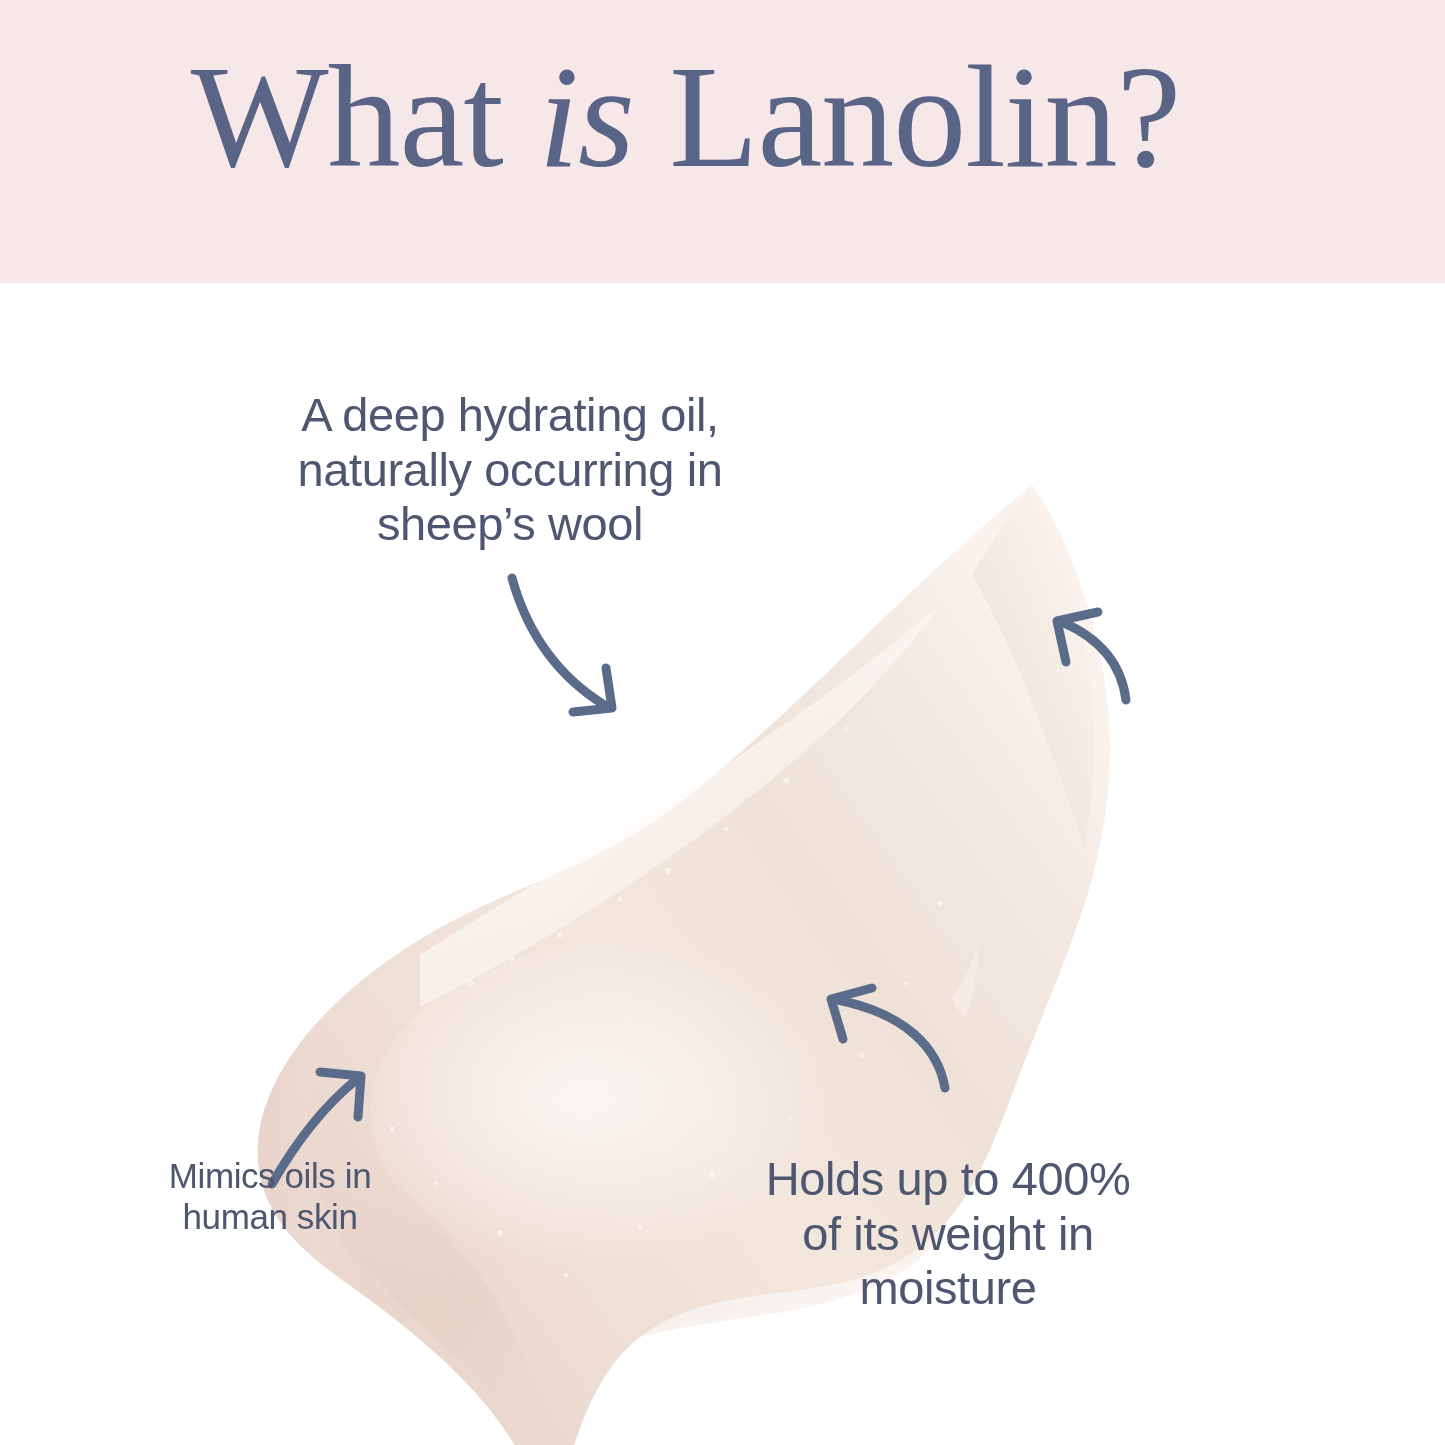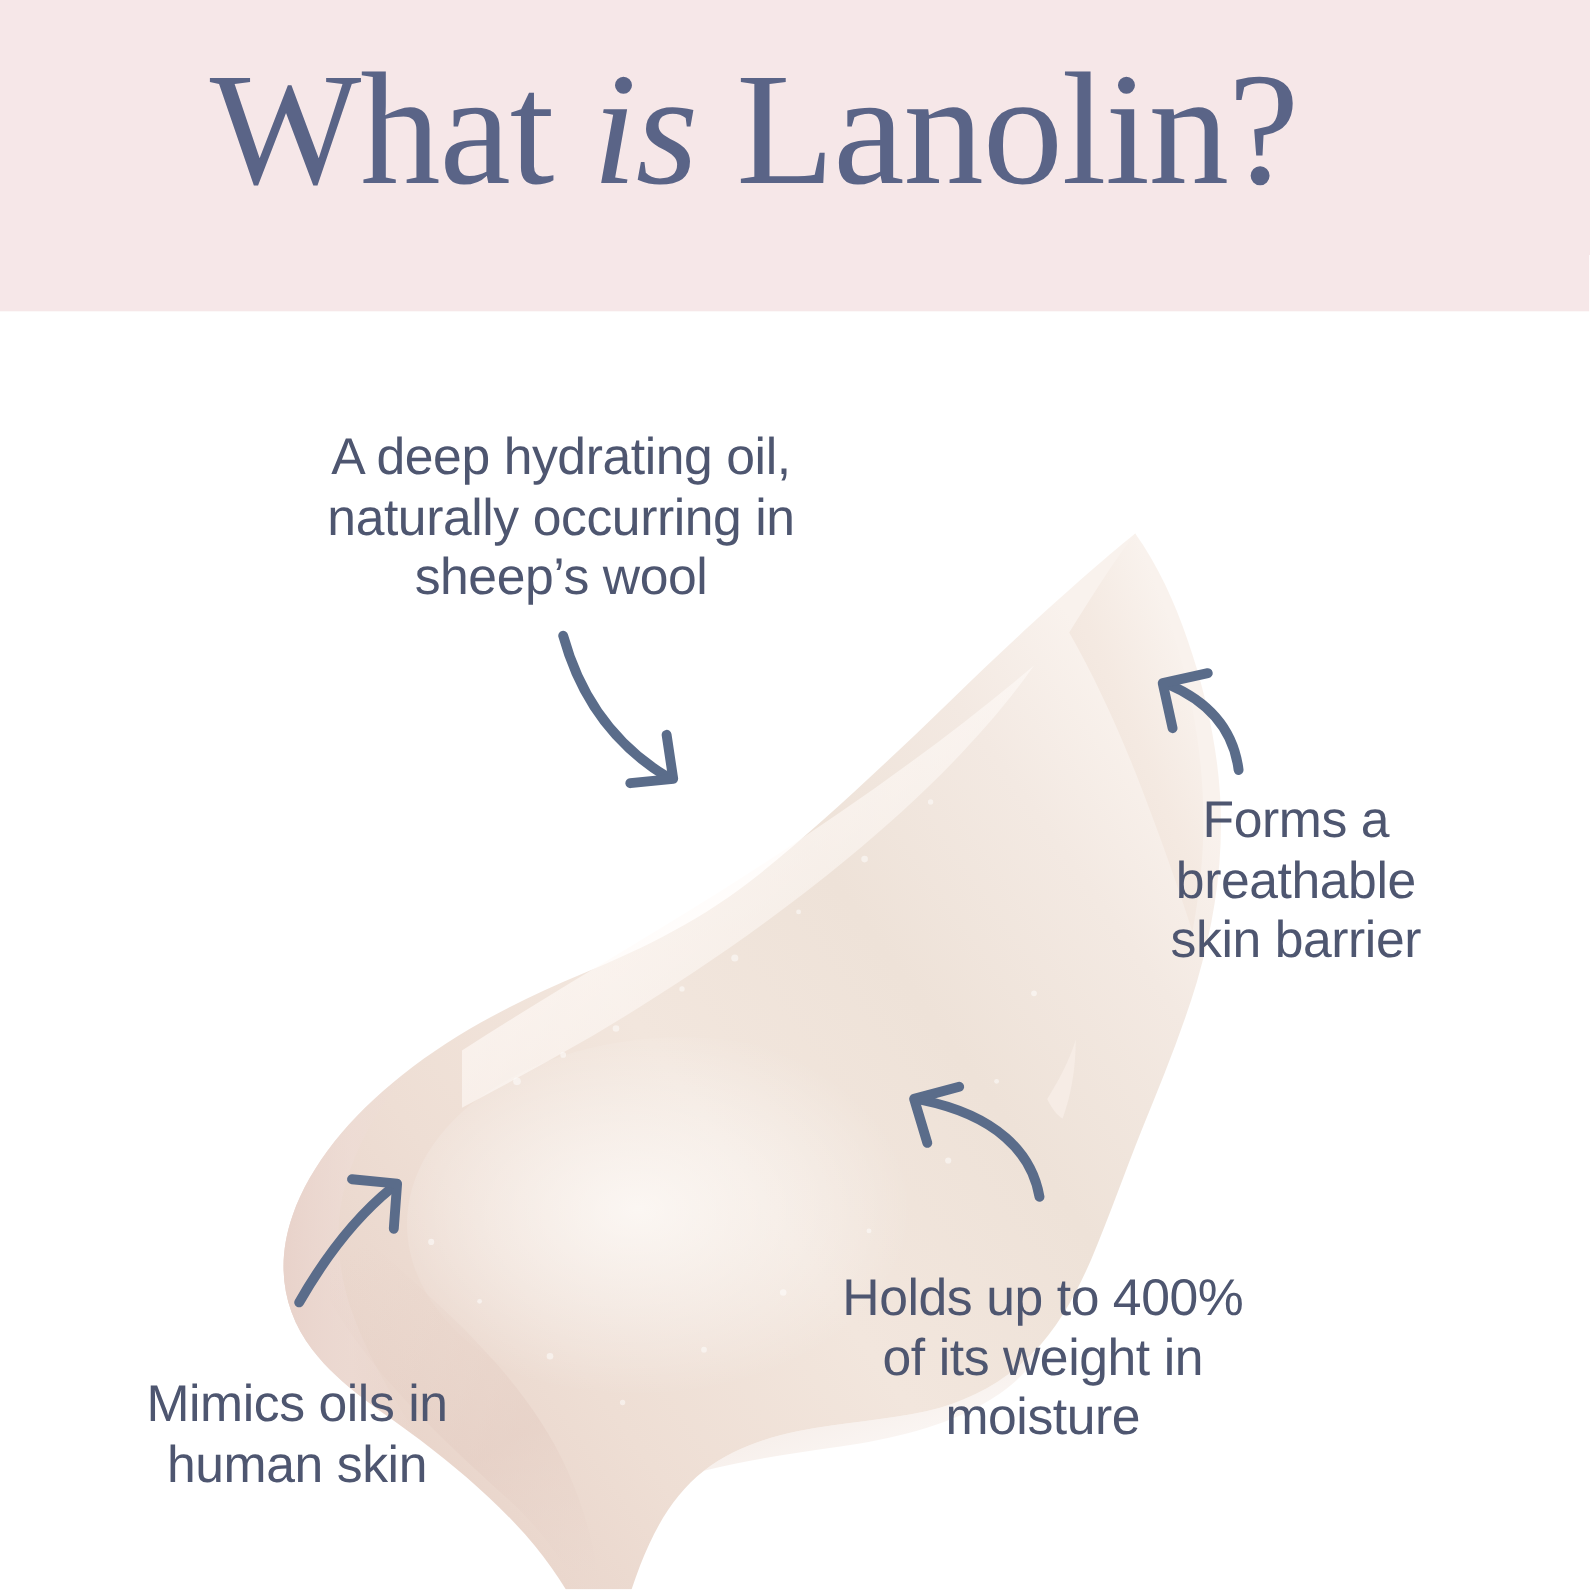--- a/index.html
+++ b/index.html
@@ -74,23 +74,23 @@
     font-size: 47px;
   }
   #label-moisture {
     left: 693px;
     top: 1152px;
     width: 510px;
     font-size: 47px;
   }
   #label-mimics {
     left: 60px;
-    top: 1249px;
+    top: 1156px;
     width: 420px;
-    font-size: 47px;
+    font-size: 35px;
     text-align: center;
   }
 
   
   #arrows {
     position: absolute;
     left: 0; top: 0;
     width: 1445px;
     height: 1445px;
     pointer-events: none;
@@ -257,23 +257,20 @@
         <path d="M272 1184 C 296 1142, 324 1106, 356 1080"></path>
         <path d="M320 1072 L 361 1076 L 358 1117"></path>
       </g>
     </g>
   </svg>
 
   <div class="label" id="label-definition">A deep hydrating oil,
 naturally occurring in
 sheep’s wool</div>
 
-  <div class="label" id="label-barrier">Forms a
-breathable
-skin barrier</div>
 
   <div class="label" id="label-moisture">Holds up to 400%
 of its weight in
 moisture</div>
 
   <div class="label" id="label-mimics">Mimics oils in
 human skin</div>
 
 </div>
 

